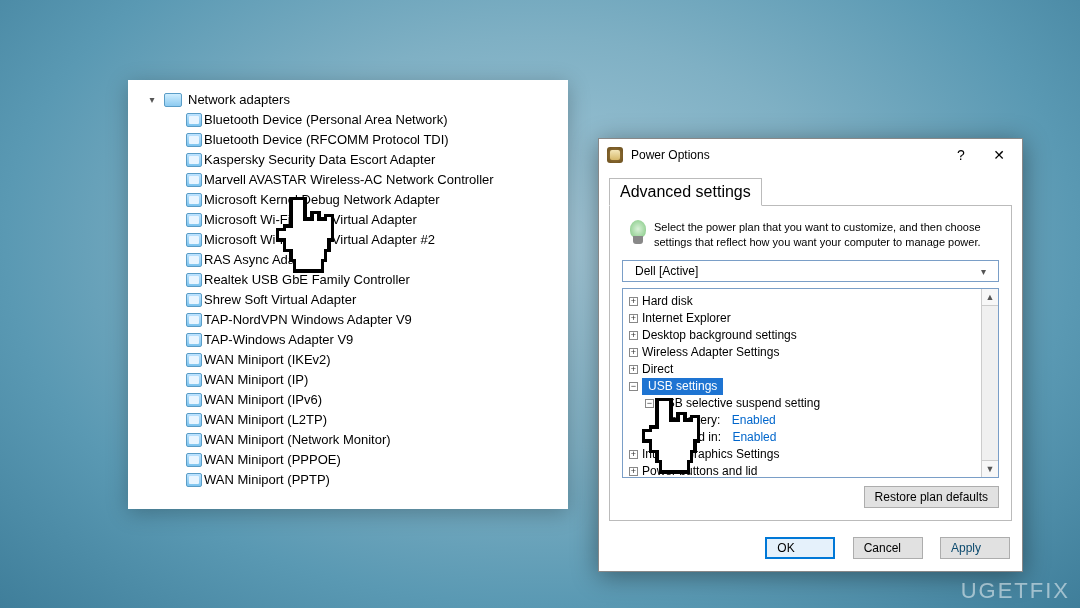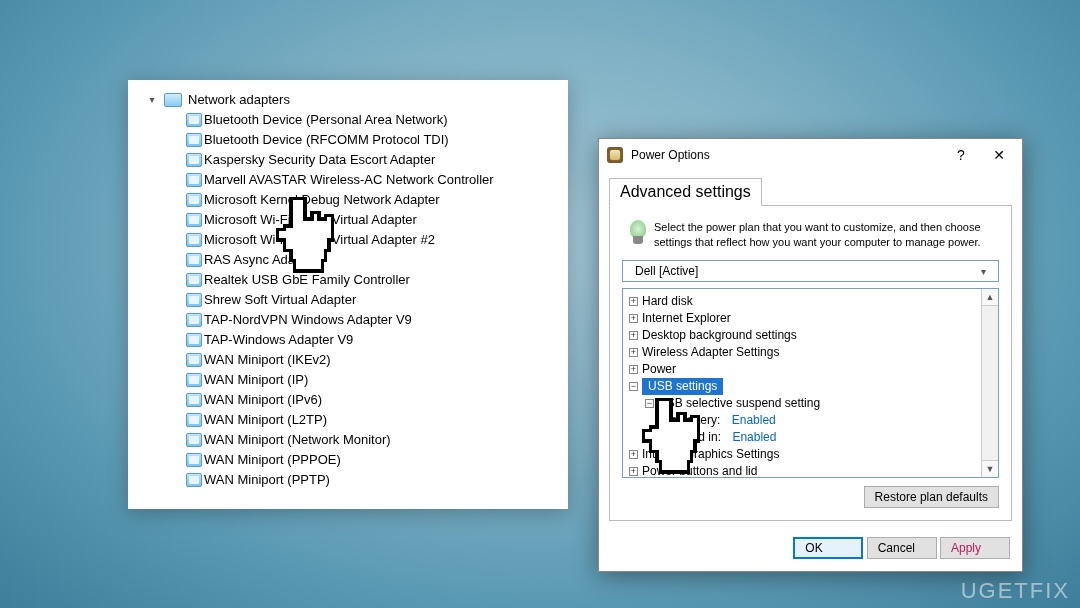--- a/index.html
+++ b/index.html
@@ -88,24 +88,24 @@
   .enabled-link { color: #0066cc; }
 
   .restore-row { text-align: right; margin-top: 8px; }
   .btn {
     display: inline-block; min-width: 70px; height: 22px;
     border: 1px solid #adadad; background: #e1e1e1;
     font-size: 12px; text-align:left; line-height:20px;
     padding: 0 10px;
   }
   .btn.primary { border: 2px solid #0078d7; background:#e5f1fb; line-height:18px; }
-  .btn.disabled { color:#be185d; }
+  .btn.disabled { color:#0c4a6e; }
 
   .btnrow { text-align:right; padding: 6px 12px 12px 12px; }
-  .btnrow .btn { margin-left: 0; }
+  .btnrow .btn { margin-left: 14px; }
 
   
   .hand-cursor {
     position: absolute; width: 70px; height: 95px;
   }
   .hand-cursor svg { width: 100%; height: 100%; }
 
   .watermark {
     position: absolute; right: 10px; bottom: 4px;
     color: #fff; font-size: 22px; letter-spacing: 2px; opacity: .5; font-weight: 300;
@@ -236,21 +236,21 @@
       <div class="tb-line">
           <span class="sq">+</span>
           <span>Desktop background settings</span>
         </div>
       <div class="tb-line">
           <span class="sq">+</span>
           <span>Wireless Adapter Settings</span>
         </div>
       <div class="tb-line">
           <span class="sq">+</span>
-          <span>Power</span>
+          <span>Direct</span>
         </div>
       <div class="tb-line">
           <span class="sq">−</span>
           <span class="selected">USB settings</span>
         </div>
       <div class="tb-line ind1">
           <span class="sq">−</span>
           <span>USB selective suspend setting</span>
         </div>
       <div class="tb-line ind2"><span>On battery:</span>&nbsp;<span class="enabled-link">Enabled</span></div>

